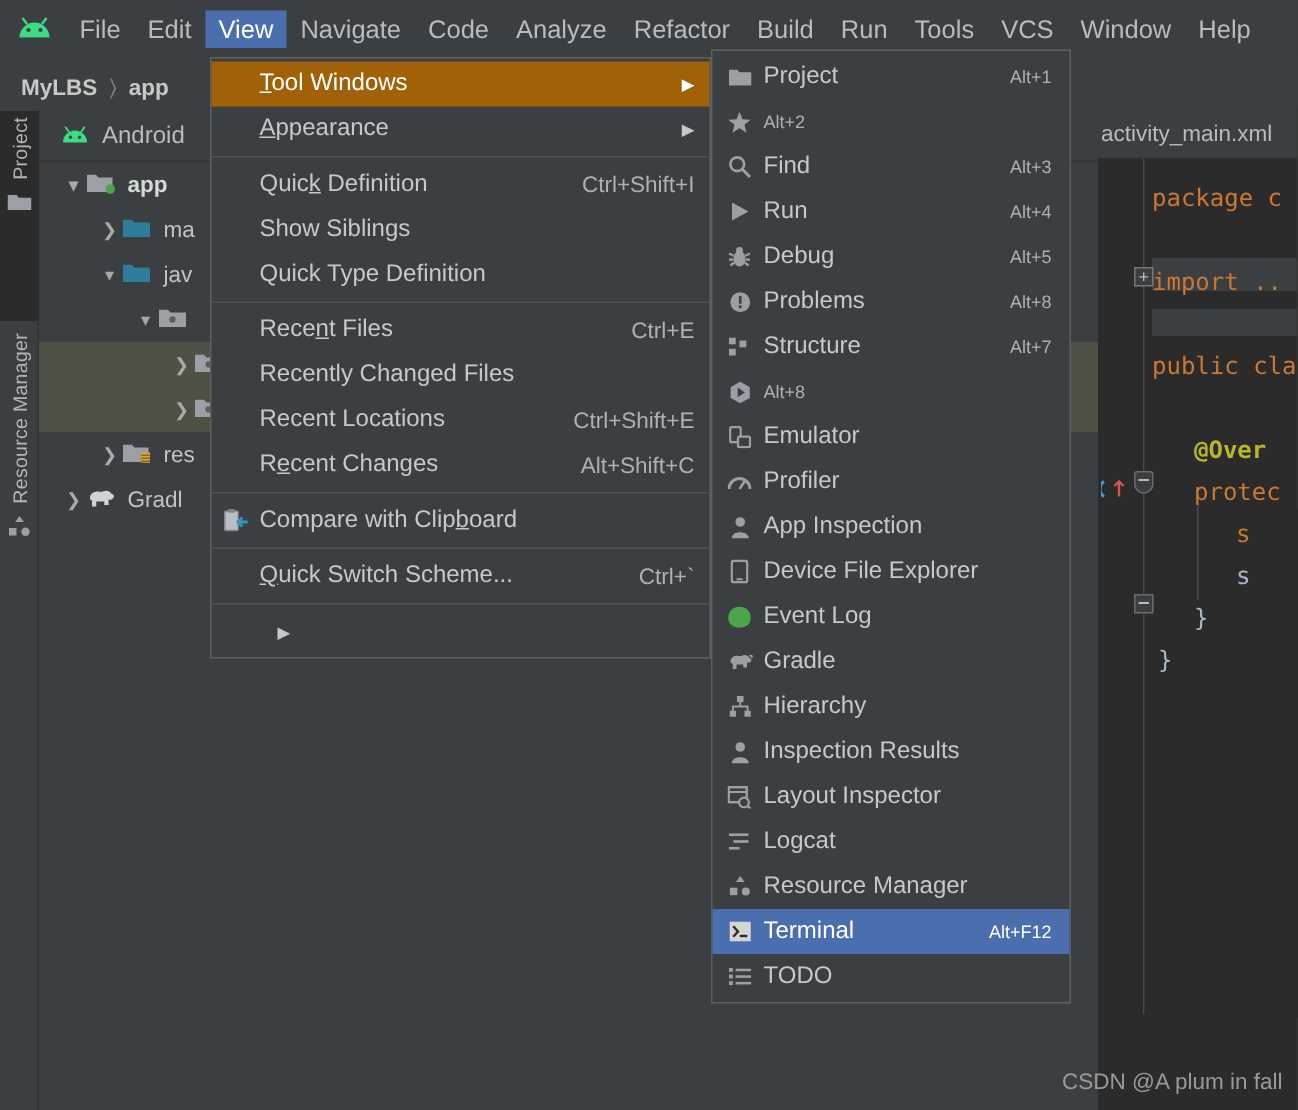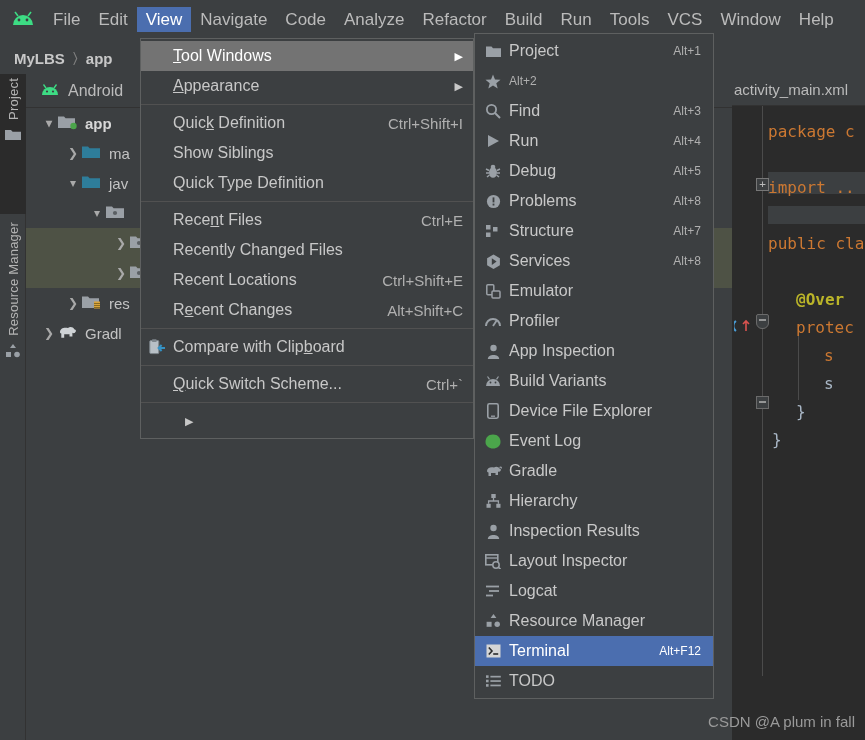--- a/index.html
+++ b/index.html
@@ -182,21 +182,21 @@
   .mrow {
     position: relative;
     height: 30px;
     display: flex; align-items: center;
     color: #c8c8c8;
     font-size: 16px;
     padding-left: 32px;
     padding-right: 10px;
     white-space: nowrap;
   }
-  .mrow.hl { background: #737373; color: #ffffff; }
+  .mrow.hl { background: #a16207; color: #ffffff; }
   .mrow .mlabel { flex: 1; }
   .mrow .mshort {
     color: #b0b0b0; font-size: 15px; margin-left: 16px;
   }
   .mrow .marrow {
     color: #c8c8c8; font-size: 11px; margin-left: 12px;
   }
   .mrow.hl .marrow { color: #ffffff; }
   .mrow .micon {
     position: absolute; left: 6px; top: 50%;
@@ -568,21 +568,20 @@
         <span class="twlabel">Structure</span>
         <span class="twshort">Alt+7</span>
       </div>
       <div class="twrow">
         <span class="twicon">
           <svg width="15" height="15" viewBox="0 0 15 15">
             <path d="M7.5 0.5 13.9 4.2V11.3L7.5 14.9 1.1 11.3V4.2Z" fill="#9aa0a6"></path>
             <path d="M5.8 4.3 L10.6 7.6 L5.8 10.9Z" fill="#3c3f41"></path>
           </svg>
         </span>
-        <span class="twlabel">Services</span>
         <span class="twshort">Alt+8</span>
       </div>
       <div class="twrow">
         <span class="twicon">
           <svg width="15" height="15" viewBox="0 0 15 15">
             <rect x="0.8" y="0.8" width="7" height="10" rx="1" stroke="#9aa0a6" stroke-width="1.5" fill="none"></rect>
             <rect x="6" y="7" width="8" height="7" rx="1" stroke="#9aa0a6" stroke-width="1.5" fill="#3c3f41"></rect>
           </svg>
         </span>
         <span class="twlabel">Emulator</span>
@@ -597,32 +596,20 @@
         <span class="twlabel">Profiler</span>
       </div>
       <div class="twrow">
         <span class="twicon">
           <svg width="13" height="15" viewBox="0 0 13 15">
             <circle cx="6.5" cy="4" r="3.2" fill="#9aa0a6"></circle>
             <path d="M0.8 15 C0.8 9.5 12.2 9.5 12.2 15Z" fill="#9aa0a6"></path>
           </svg>
         </span>
         <span class="twlabel">App Inspection</span>
-      </div>
-      <div class="twrow">
-        <span class="twicon">
-          <svg width="16" height="11" viewBox="0 0 16 11">
-            <path d="M1 10 A7 7 0 0 1 15 10Z" fill="#9aa0a6"></path>
-            <circle cx="5.5" cy="6.5" r="0.9" fill="#3c3f41"></circle>
-            <circle cx="10.5" cy="6.5" r="0.9" fill="#3c3f41"></circle>
-            <line x1="2.5" y1="0.5" x2="4.5" y2="3.3" stroke="#9aa0a6" stroke-width="1.2"></line>
-            <line x1="13.5" y1="0.5" x2="11.5" y2="3.3" stroke="#9aa0a6" stroke-width="1.2"></line>
-          </svg>
-        </span>
-        <span class="twlabel">Build Variants</span>
       </div>
       <div class="twrow">
         <span class="twicon">
           <svg width="12" height="16" viewBox="0 0 12 16">
             <rect x="0.8" y="0.8" width="10.4" height="14.4" rx="1.6" stroke="#9aa0a6" stroke-width="1.6" fill="none"></rect>
             <line x1="4" y1="13.2" x2="8" y2="13.2" stroke="#9aa0a6" stroke-width="1.3"></line>
           </svg>
         </span>
         <span class="twlabel">Device File Explorer</span>
       </div>

